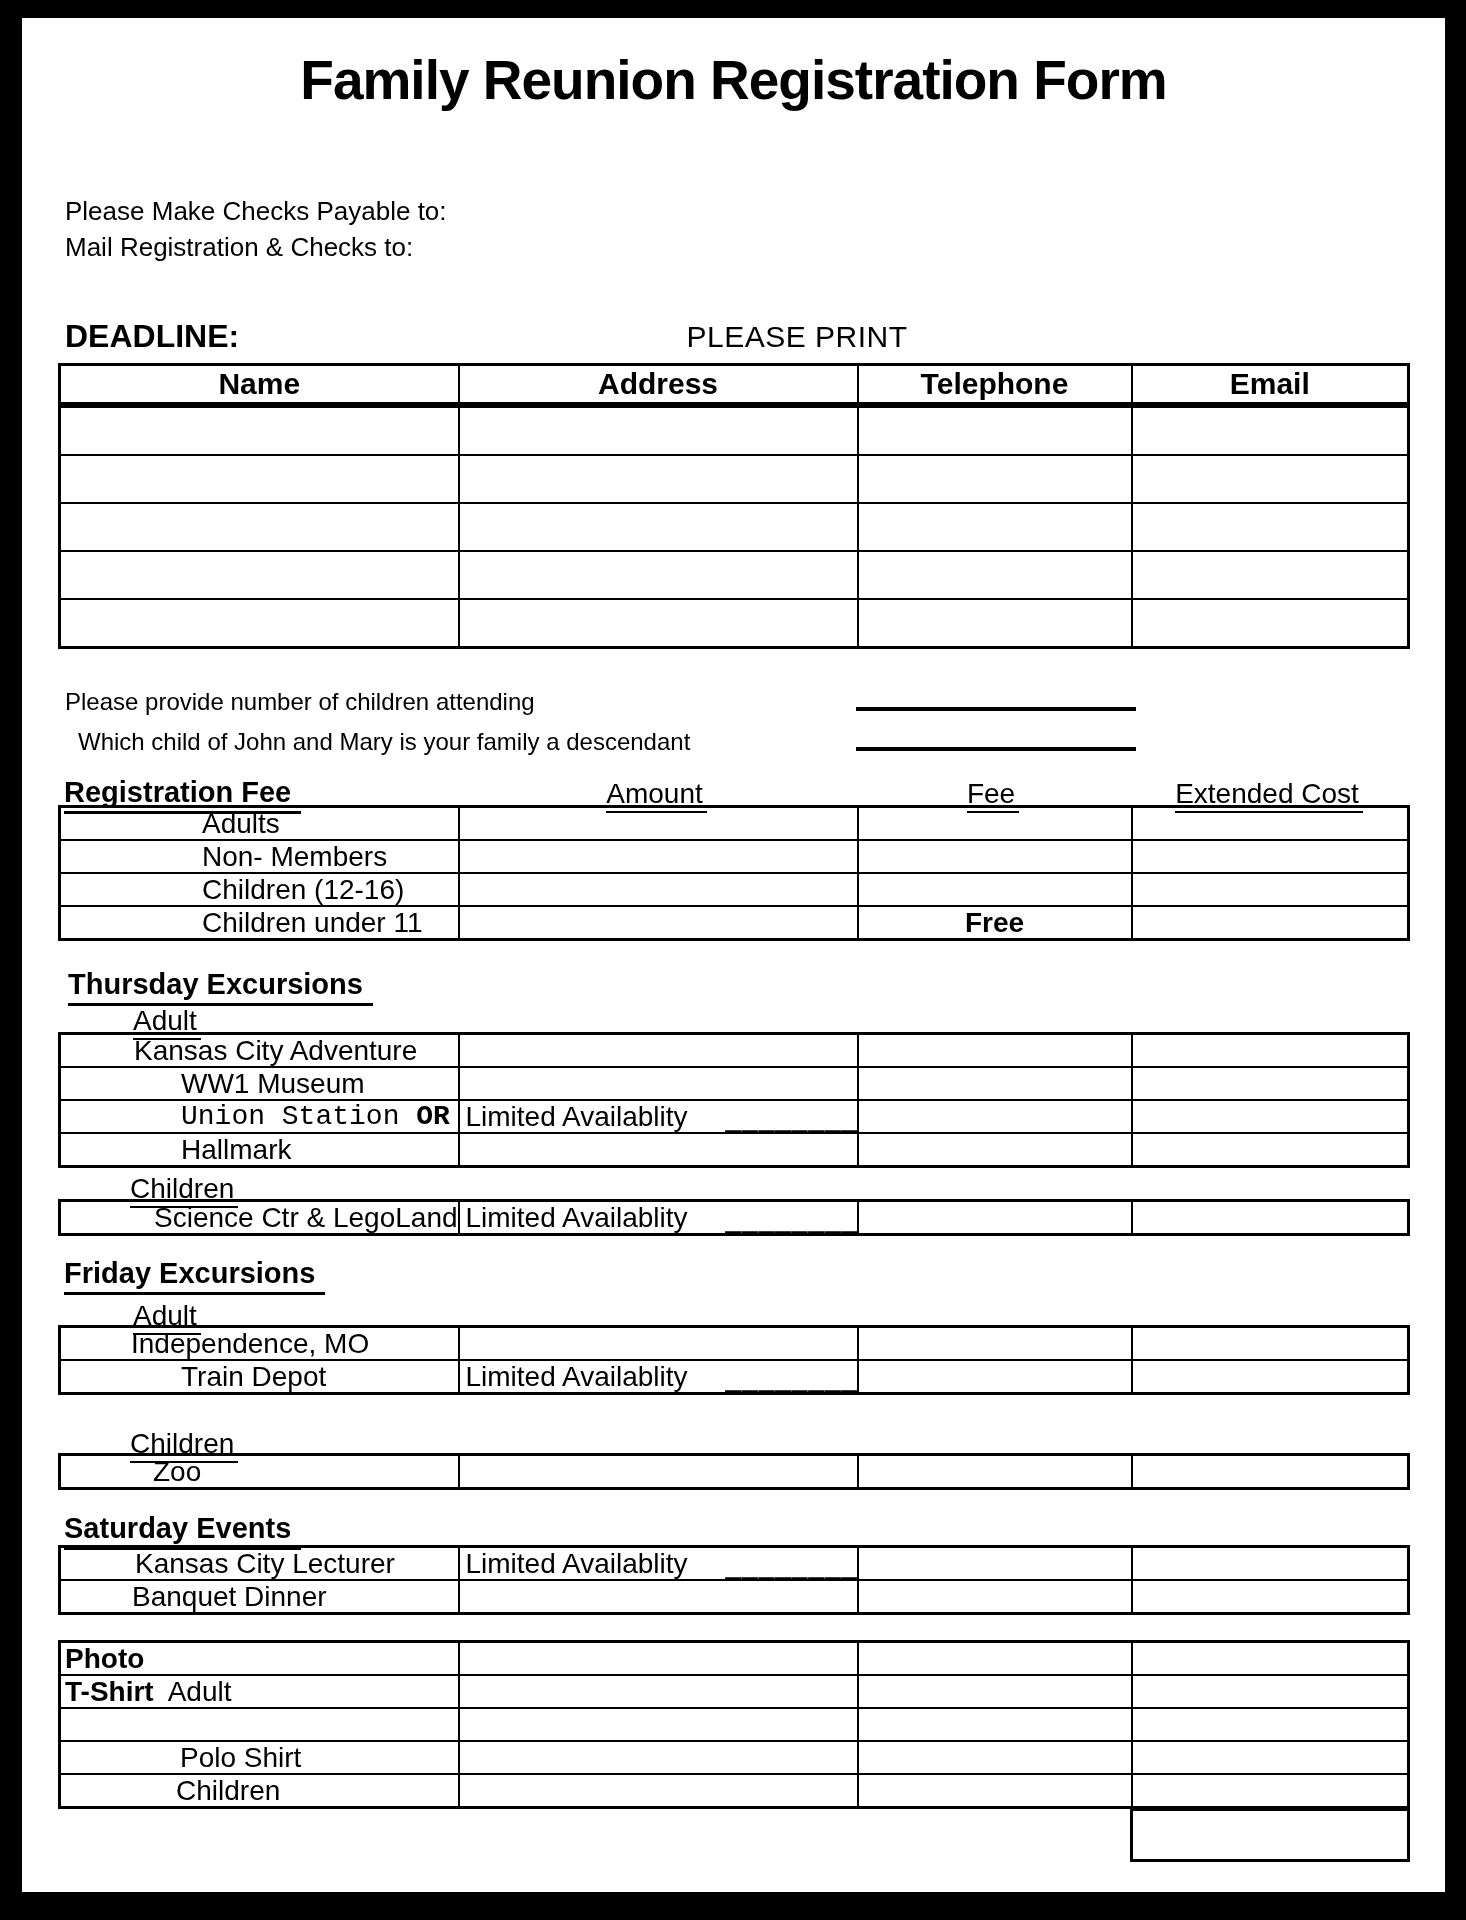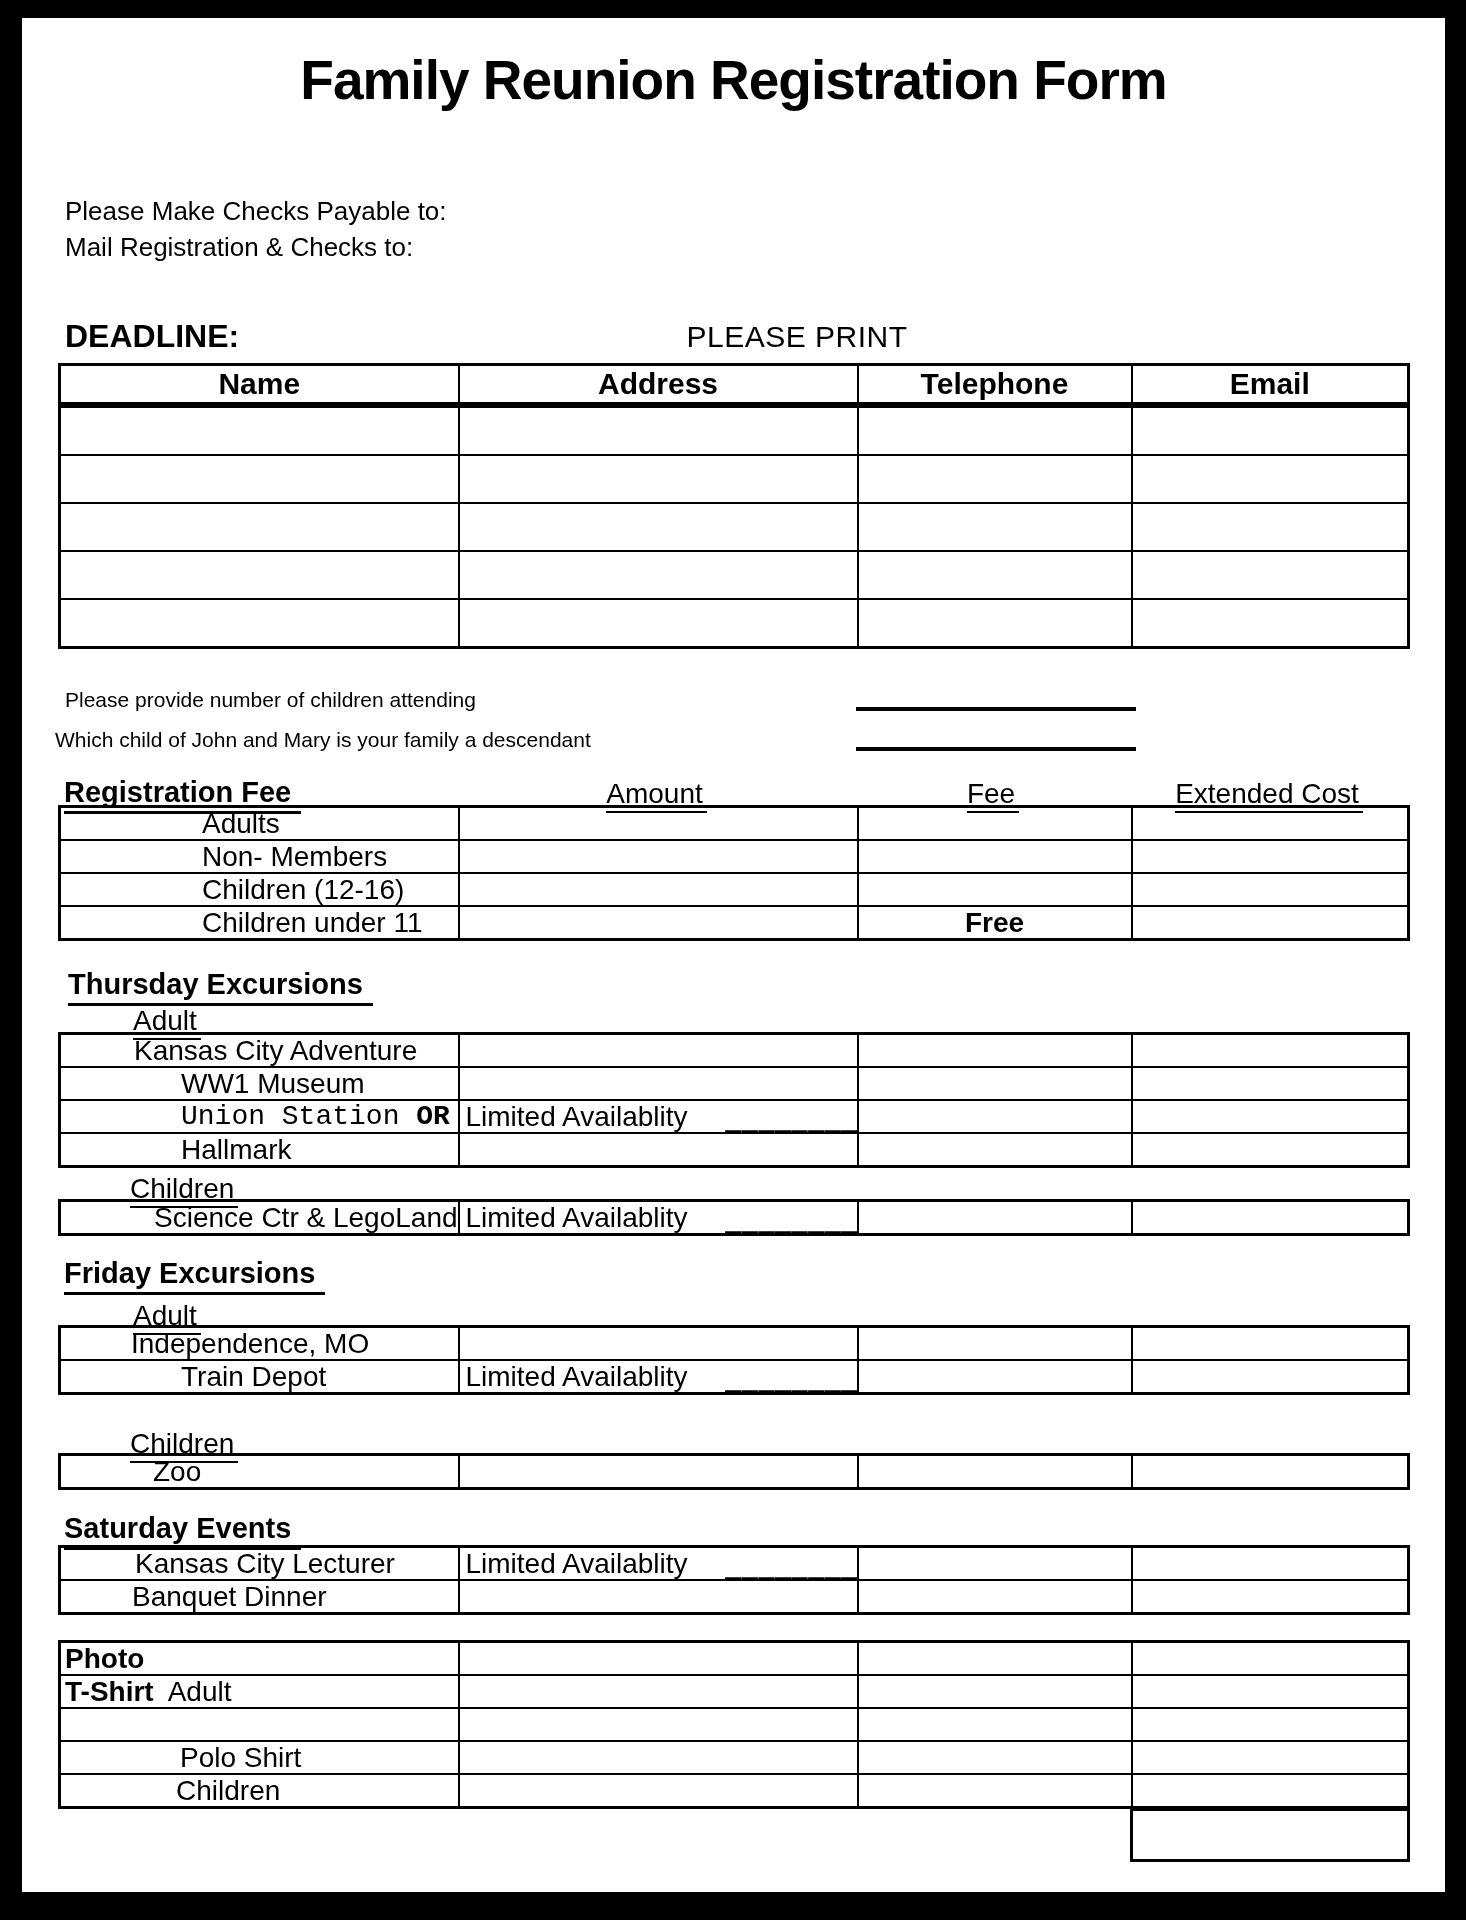--- a/index.html
+++ b/index.html
@@ -18,21 +18,21 @@
   .abs { position:absolute; }
   .title {
     left:0; right:0; top:30px;
     text-align:center;
     font-size:55px; font-weight:bold; letter-spacing:-1px;
     white-space:nowrap;
   }
   .small-label { font-size:26px; }
   .deadline { font-size:32px; font-weight:bold; }
   .please-print { font-size:30px; letter-spacing:0.5px; text-align:center; }
-  .question { font-size:21px; }
+  .question { font-size:24px; }
   .ansline { height:4px; background:#000; }
 
   table.t {
     position:absolute; left:36px;
     border-collapse:collapse; table-layout:fixed;
     width:1349px; border:3px solid #000;
   }
   table.t td {
     border:2px solid #000;
     font-size:28px; padding:0 0 0 6px;
@@ -111,21 +111,21 @@
     <tr>
           <td class="cell"></td>
           <td class="cell"></td>
           <td class="cell"></td>
           <td class="cell"></td>
         </tr>
   </tbody>
     </table>
 
   <div class="abs question" style="left:43px; top:670px;">Please provide number of children attending</div>
-  <div class="abs question" style="left:33px; top:710px;">Which child of John and Mary is your family a descendant</div>
+  <div class="abs question" style="left:56px; top:710px;">Which child of John and Mary is your family a descendant</div>
   <div class="abs ansline" style="left:834px; top:689px; width:280px;"></div>
   <div class="abs ansline" style="left:834px; top:729px; width:280px;"></div>
 
   <div class="abs sec-head" style="left:42px; top:758px;"><span class="u3">Registration Fee</span></div>
   <div class="abs colhead" style="left:435px; top:760px; width:399px;"><span class="u2">Amount</span></div>
   <div class="abs colhead" style="left:834px; top:760px; width:274px;"><span class="u2">Fee</span></div>
   <div class="abs colhead" style="left:1108px; top:760px; width:278px;"><span class="u2">Extended Cost</span></div>
 
   <table class="t grid" style="top:787px;">
     <colgroup>

